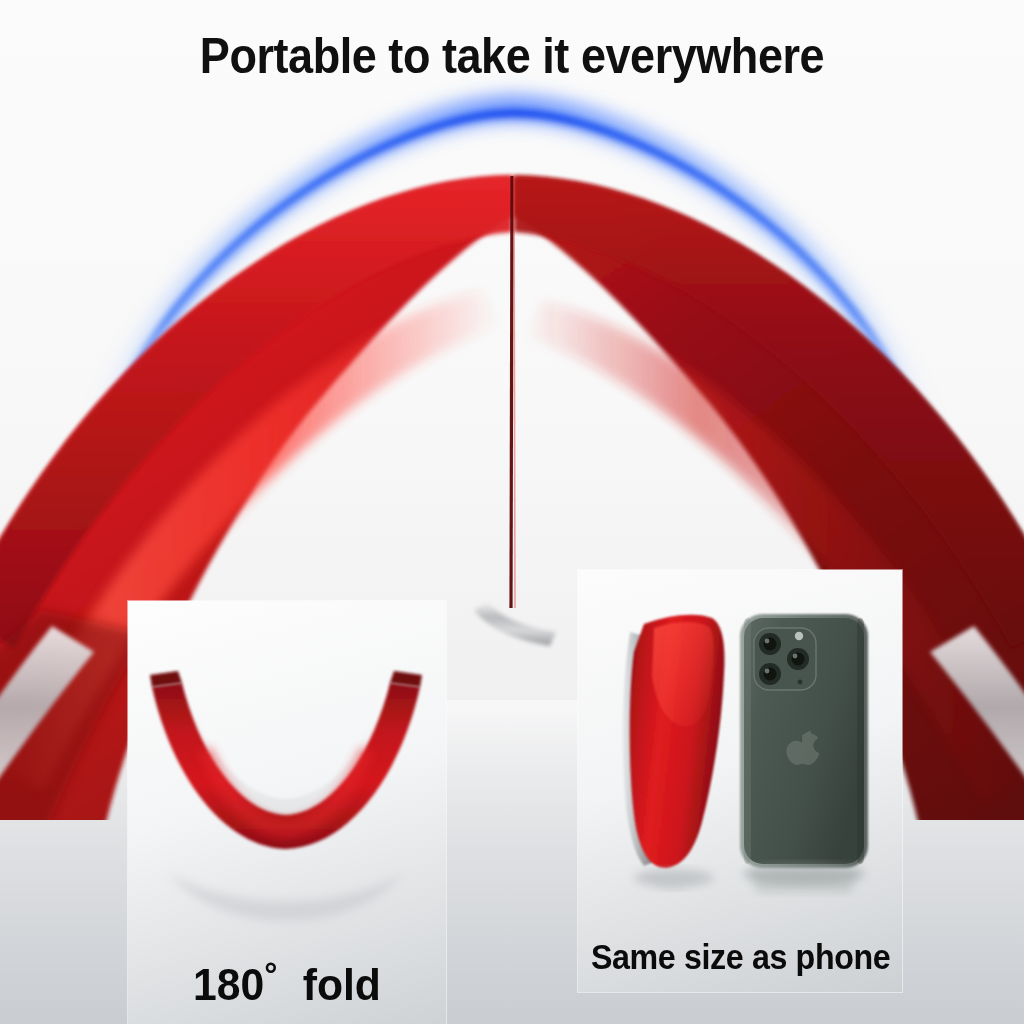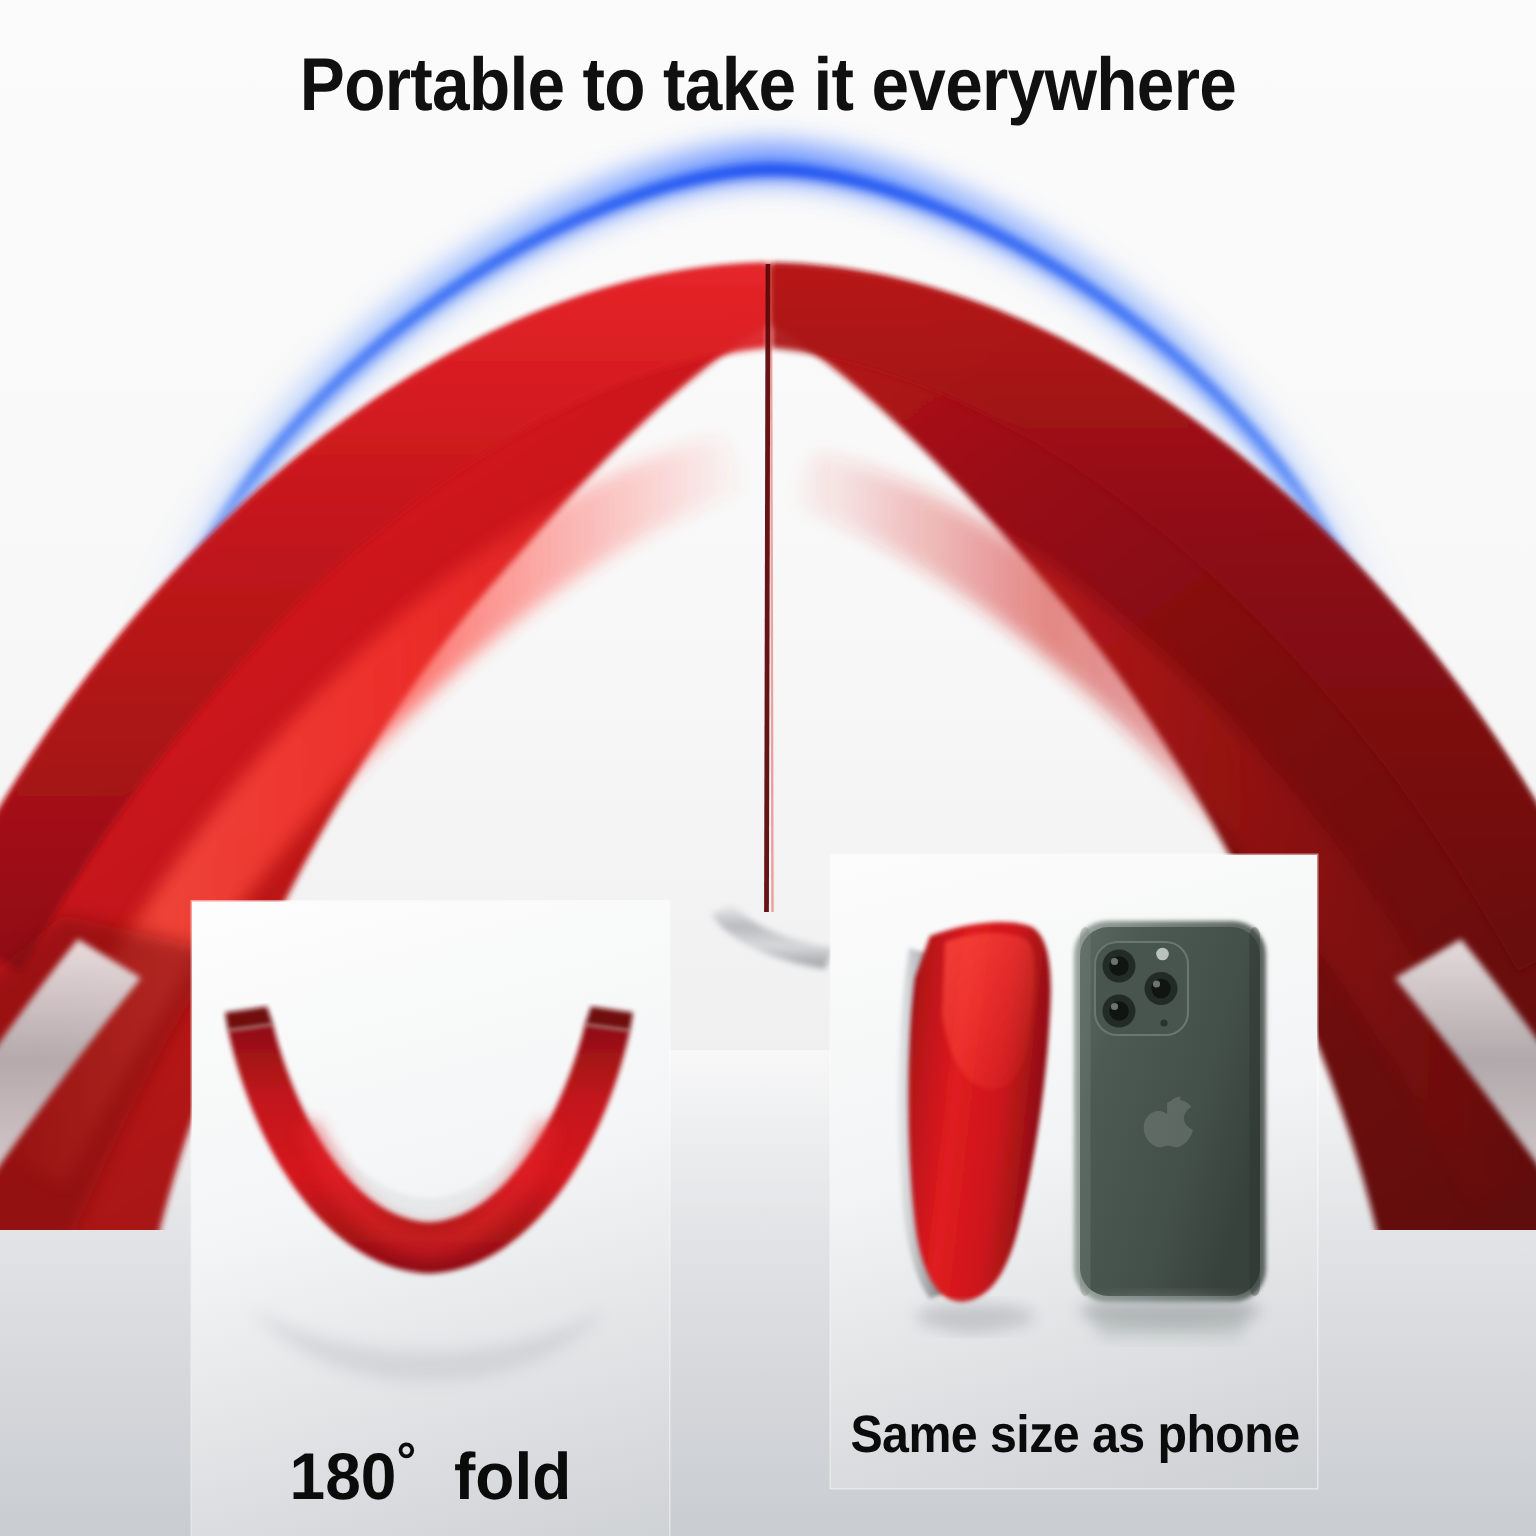--- a/index.html
+++ b/index.html
@@ -85,21 +85,21 @@
     box-shadow: 0 0 0 1px rgba(255,255,255,0.5);
   }
   .panel-left {
     left: 128px;
     top: 601px;
     width: 318px;
     height: 424px;
     background: linear-gradient(165deg, #fdfdfd 0%, #f4f5f6 45%, #cfd2d5 100%);
   }
   .panel-right {
-    left: 554px;
+    left: 578px;
     top: 570px;
     width: 324px;
     height: 422px;
     background: linear-gradient(165deg, #fcfcfc 0%, #f3f4f5 45%, #cdd0d3 100%);
   }
   .panel-art {
     position: absolute;
     left: 0; right: 0;
     top: 0;
     height: 330px;

